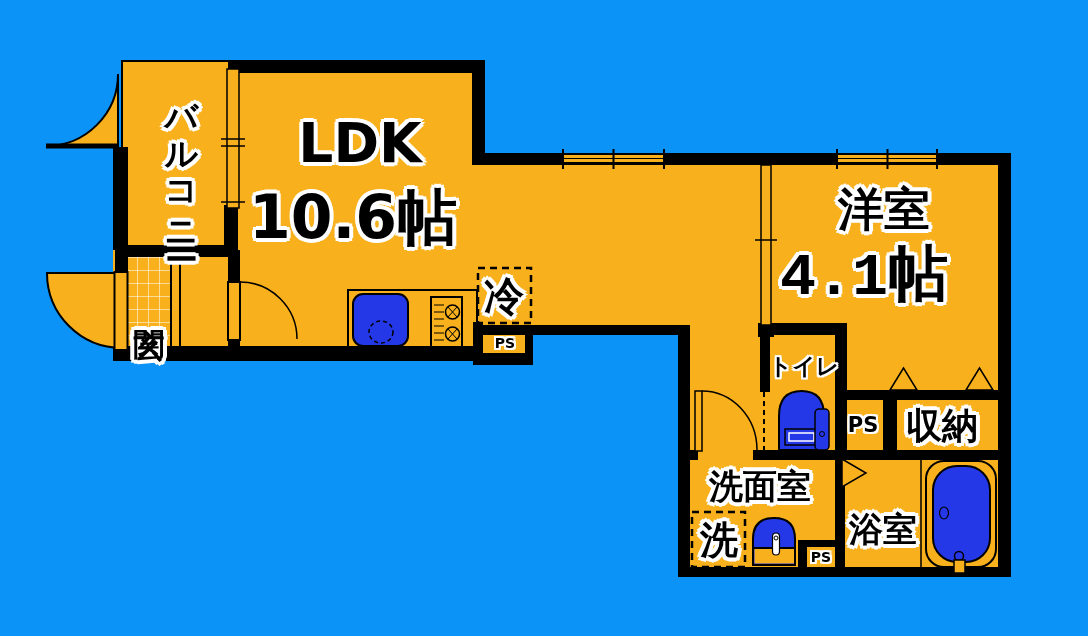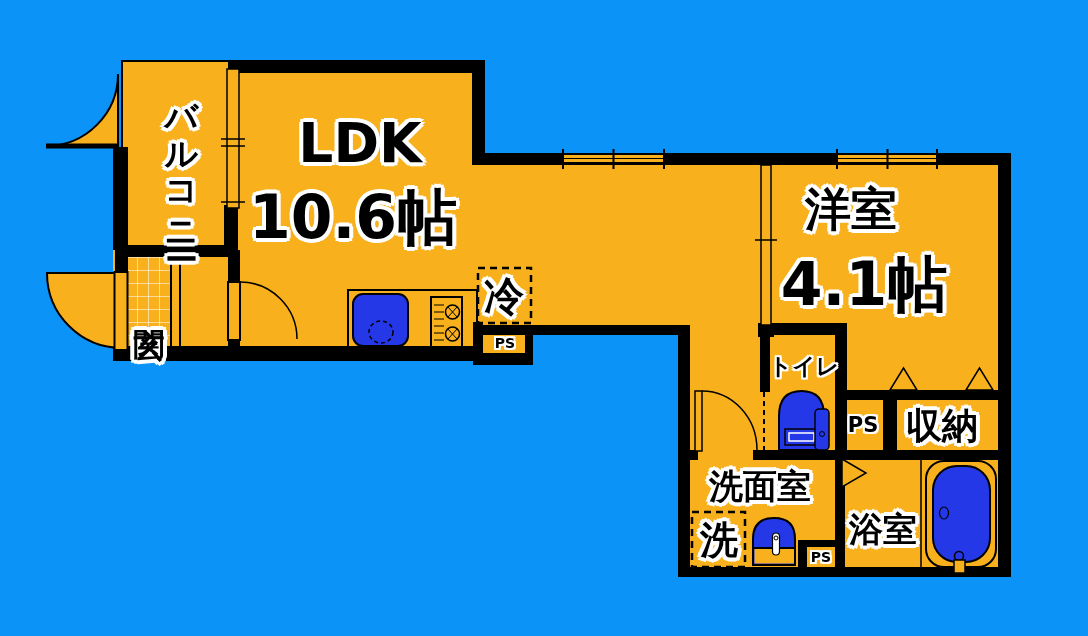--- a/index.html
+++ b/index.html
@@ -161,21 +161,21 @@
     <circle cx="776" cy="538" r="2" fill="none" stroke="#000" stroke-width="1"></circle>
   </g>
 </svg>
 
 <div class="lbl vert" style="left:182px;top:162px;font-size:33px;">バルコニー</div>
 <div class="lbl vert" style="left:149px;top:306px;font-size:31px;">玄関</div>
 <div class="lbl" style="left:360px;top:143px;font-size:55px;">LDK</div>
 <div class="lbl" style="left:353px;top:217px;font-size:60px;">10.6帖</div>
 <div class="lbl" style="left:504px;top:296px;font-size:40px;">冷</div>
 <div class="lbl lbl-sm" style="left:505px;top:343px;font-size:14px;">PS</div>
-<div class="lbl" style="left:851px;top:209px;font-size:46px;">洋室</div>
-<div class="lbl" style="left:864px;top:284px;font-size:60px;">4.1帖</div>
+<div class="lbl" style="left:884px;top:209px;font-size:46px;">洋室</div>
+<div class="lbl" style="left:864px;top:278px;font-size:60px;font-family:Liberation Mono, monospace;">4.1帖</div>
 <div class="lbl lbl-sm" style="left:804px;top:366px;font-size:23px;">トイレ</div>
 <div class="lbl lbl-sm" style="left:863px;top:425px;font-size:21px;">PS</div>
 <div class="lbl" style="left:942px;top:426px;font-size:36px;">収納</div>
 <div class="lbl" style="left:760px;top:486px;font-size:34px;">洗面室</div>
 <div class="lbl" style="left:719px;top:540px;font-size:38px;">洗</div>
 <div class="lbl lbl-sm" style="left:821px;top:557px;font-size:14px;">PS</div>
 <div class="lbl" style="left:883px;top:529px;font-size:34px;">浴室</div>
 
 </body></html>

